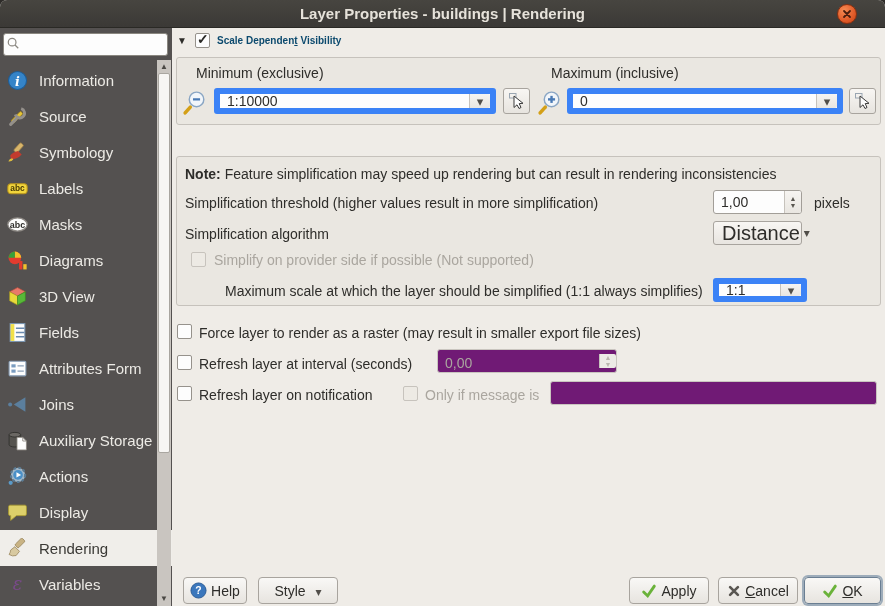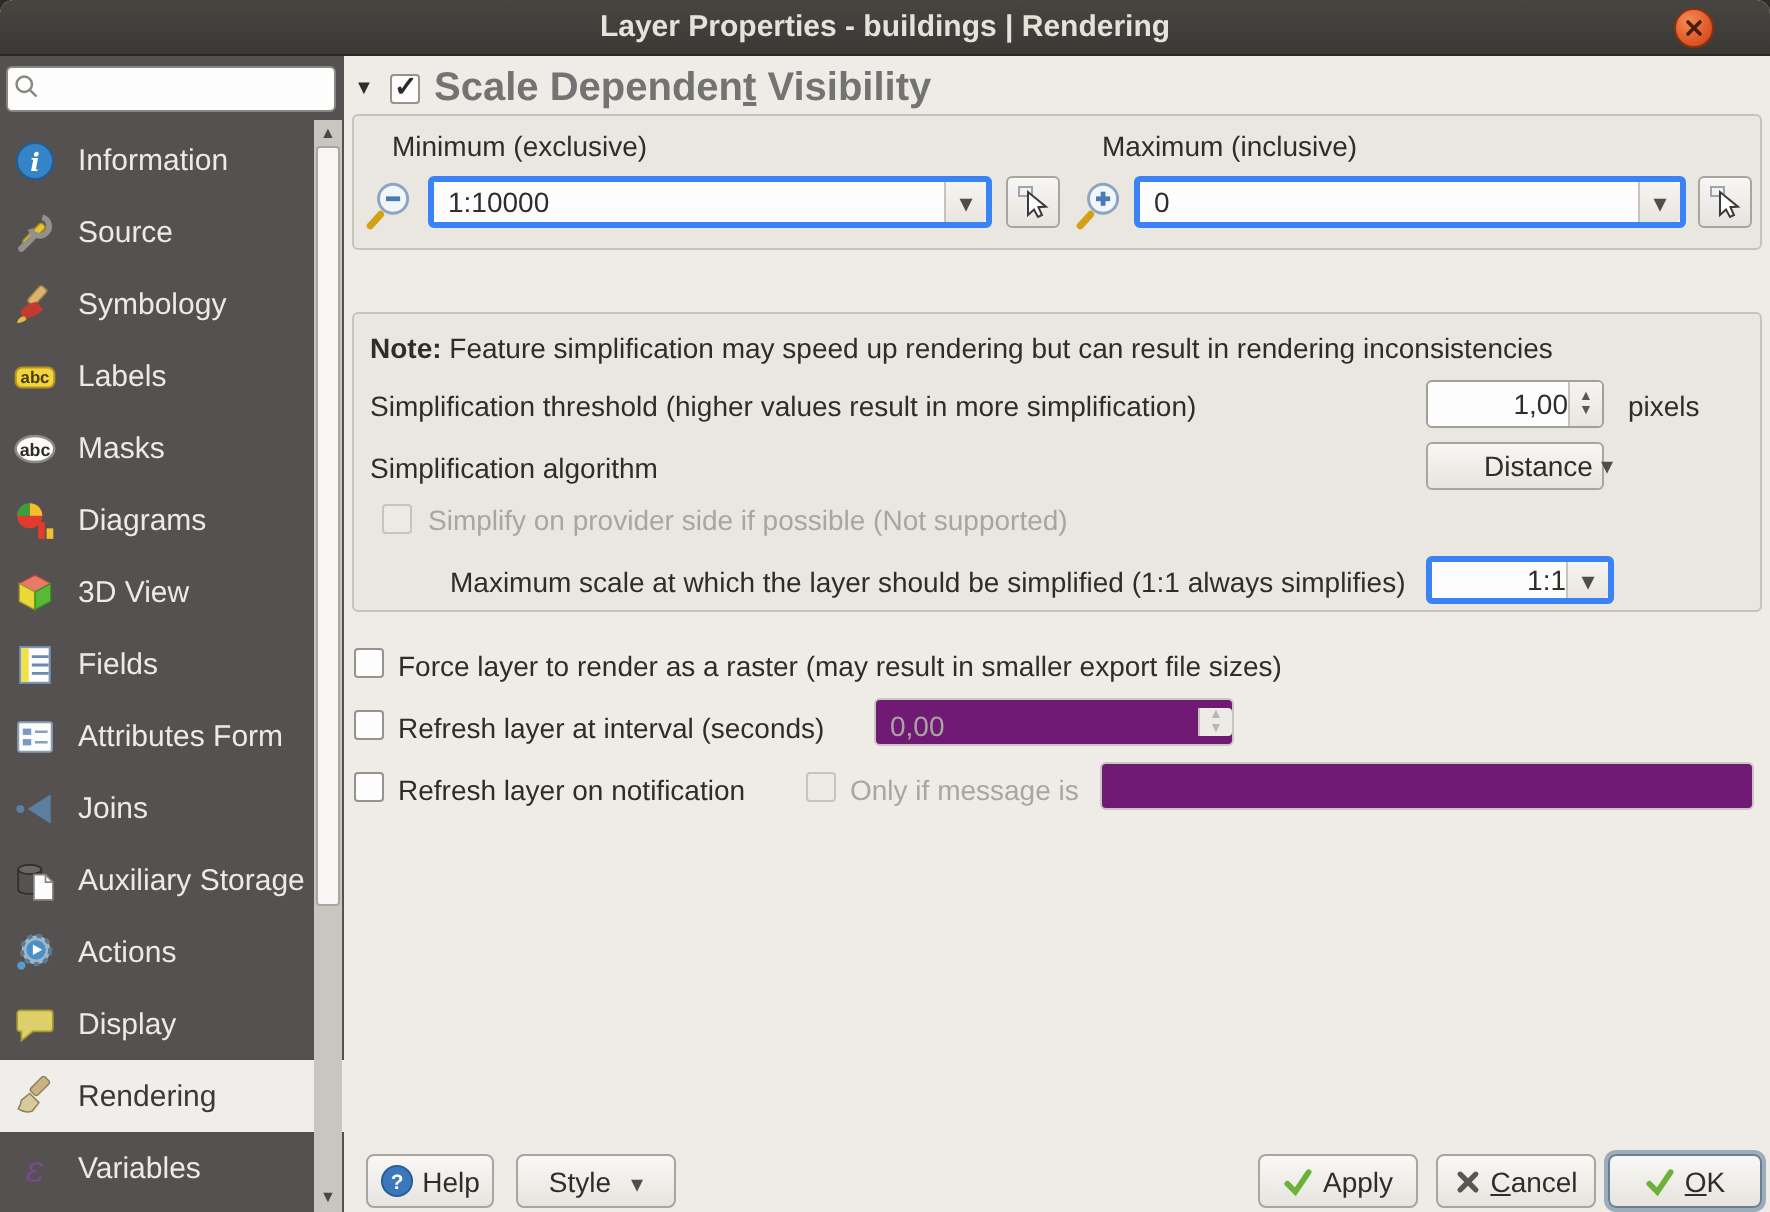--- a/index.html
+++ b/index.html
@@ -36,47 +36,47 @@
     display:flex; align-items:center; justify-content:center; color:#4a4844; font-size:8px; }
   #side-scroll .sb-up { top:0; } #side-scroll .sb-down { bottom:2px; }
   #side-scroll .sb-up::after { content:"▲"; } #side-scroll .sb-down::after { content:"▼"; }
   .sb-thumb { position:absolute; left:1px; top:13px; width:12px; height:380px;
     background:#f7f6f4; border:1px solid #a9a6a0; border-radius:2px; }
 
   
   #panel { position:absolute; left:172px; top:28px; width:713px; height:578px; background:#efece7; }
   .gb { position:absolute; border:1px solid #c6c2bc; border-radius:3px; background:#eae7e1; }
   .sec-head { position:absolute; display:flex; align-items:center; gap:7px; }
-  .sec-title { font-size:20px; font-weight:bold; color:#737373; white-space:nowrap;text-align:center; }
+  .sec-title { font-size:10px; font-weight:bold; color:#0c4a6e; white-space:nowrap;text-align:center; }
   .accel { text-decoration:underline; }
   .tri { width:12px; display:flex; align-items:center; justify-content:center; }
   .tri::after { content:"▼"; font-size:10px; color:#2e2d2a; }
   .lbl { position:absolute; font-size:14px; color:#2e2d2a; white-space:nowrap; }
   .lbl.dis { color:#aaa69f; }
   .lbl b { font-weight:bold; }
 
   
   .cb { width:15px; height:15px; background:#fdfdfd; border:1px solid #96928c; border-radius:2px;
         position:relative; flex:0 0 auto; }
   .cb.checked::after { content:"✓"; position:absolute; left:1px; top:-3px;
         font-size:14px; font-weight:bold; color:#2b2a27; }
   .cb.dis { background:#edeae4; border-color:#c7c3bd; }
   .cb.abs { position:absolute; }
 
   
-  .combo { position:absolute; height:26px; background:#fdfdfd; border:3px solid #3b82f6;
+  .combo { position:absolute; height:26px; background:#fdfdfd; border:6px solid #3b82f6;
     border-radius:3px; display:flex; align-items:center; }
   .combo .cval { flex:1; padding-left:7px; font-size:14px; color:#2e2d2a; }
   .combo .carrow { width:21px; align-self:stretch; border-left:1px solid #c6c2bc;
     background:linear-gradient(#f6f4f1,#e9e6e1); border-radius:0 2px 2px 0;
     display:flex; align-items:center; justify-content:center; }
   .carrow::after { content:"▾"; color:#514e49; font-size:13px; }
   .combo-btn { position:absolute; height:24px; background:linear-gradient(#f8f6f3,#e8e5e0);
     border:1px solid #a8a49e; border-radius:3px; display:flex; align-items:center; }
-  .combo-btn .cval { flex:1; padding:0 4px 0 8px; font-size:14px; color:#2e2d2a;margin-left:20px; }
+  .combo-btn .cval { flex:1; padding:0 4px 0 8px; font-size:20px; color:#2e2d2a; }
   .combo-btn .carrow2 { width:16px; display:flex; align-items:center; justify-content:center; }
   .carrow2::after { content:"▾"; color:#514e49; font-size:12px; }
 
   .spin { position:absolute; height:24px; background:#fdfdfd; border:1px solid #a29e98;
     border-radius:3px; display:flex; }
   .spin .sval { flex:1; padding:3px 0 0 7px; font-size:14px; color:#2e2d2a; }
   .spin .sbtns { width:17px; border-left:1px solid #c6c2bc; display:flex; flex-direction:column;
     align-items:center; justify-content:center; background:linear-gradient(#f6f4f1,#e9e6e1);
     border-radius:0 2px 2px 0; }
   .sbtns span { font-size:7px; line-height:7px; color:#5a5751; }
@@ -304,21 +304,21 @@
           <path d="M6 4 L6 15.5 L9 12.8 L11 16.5 L13 15.5 L11.2 11.6 L15 11.3 Z" fill="#fdfdfd" stroke="#3a3a3a" stroke-width="1"></path>
         </svg>
       </div>
     </div>
 
     <div class="sec-head" style="left:6px; top:114px;margin-top:36px;">
       <span class="cb checked"></span>
       <span class="sec-title"><span>Simplify </span><span class="accel">G</span><span>eometry</span></span>
     </div>
 
-    <div class="gb" style="left:4px; top:128px; width:705px; height:150px;text-align:right;">
+    <div class="gb" style="left:4px; top:128px; width:705px; height:150px;">
       <span class="lbl" style="left:8px; top:9px;"><b>Note:</b><span> Feature simplification may speed up rendering but can result in rendering inconsistencies</span></span>
 
       <span class="lbl" style="left:8px; top:38px;">Simplification threshold (higher values result in more simplification)</span>
       <div class="spin" style="left:536px; top:33px; width:89px;">
         <span class="sval">1,00</span>
         <span class="sbtns">
             <span>▲</span>
             <span>▼</span>
           </span>
       </div>

